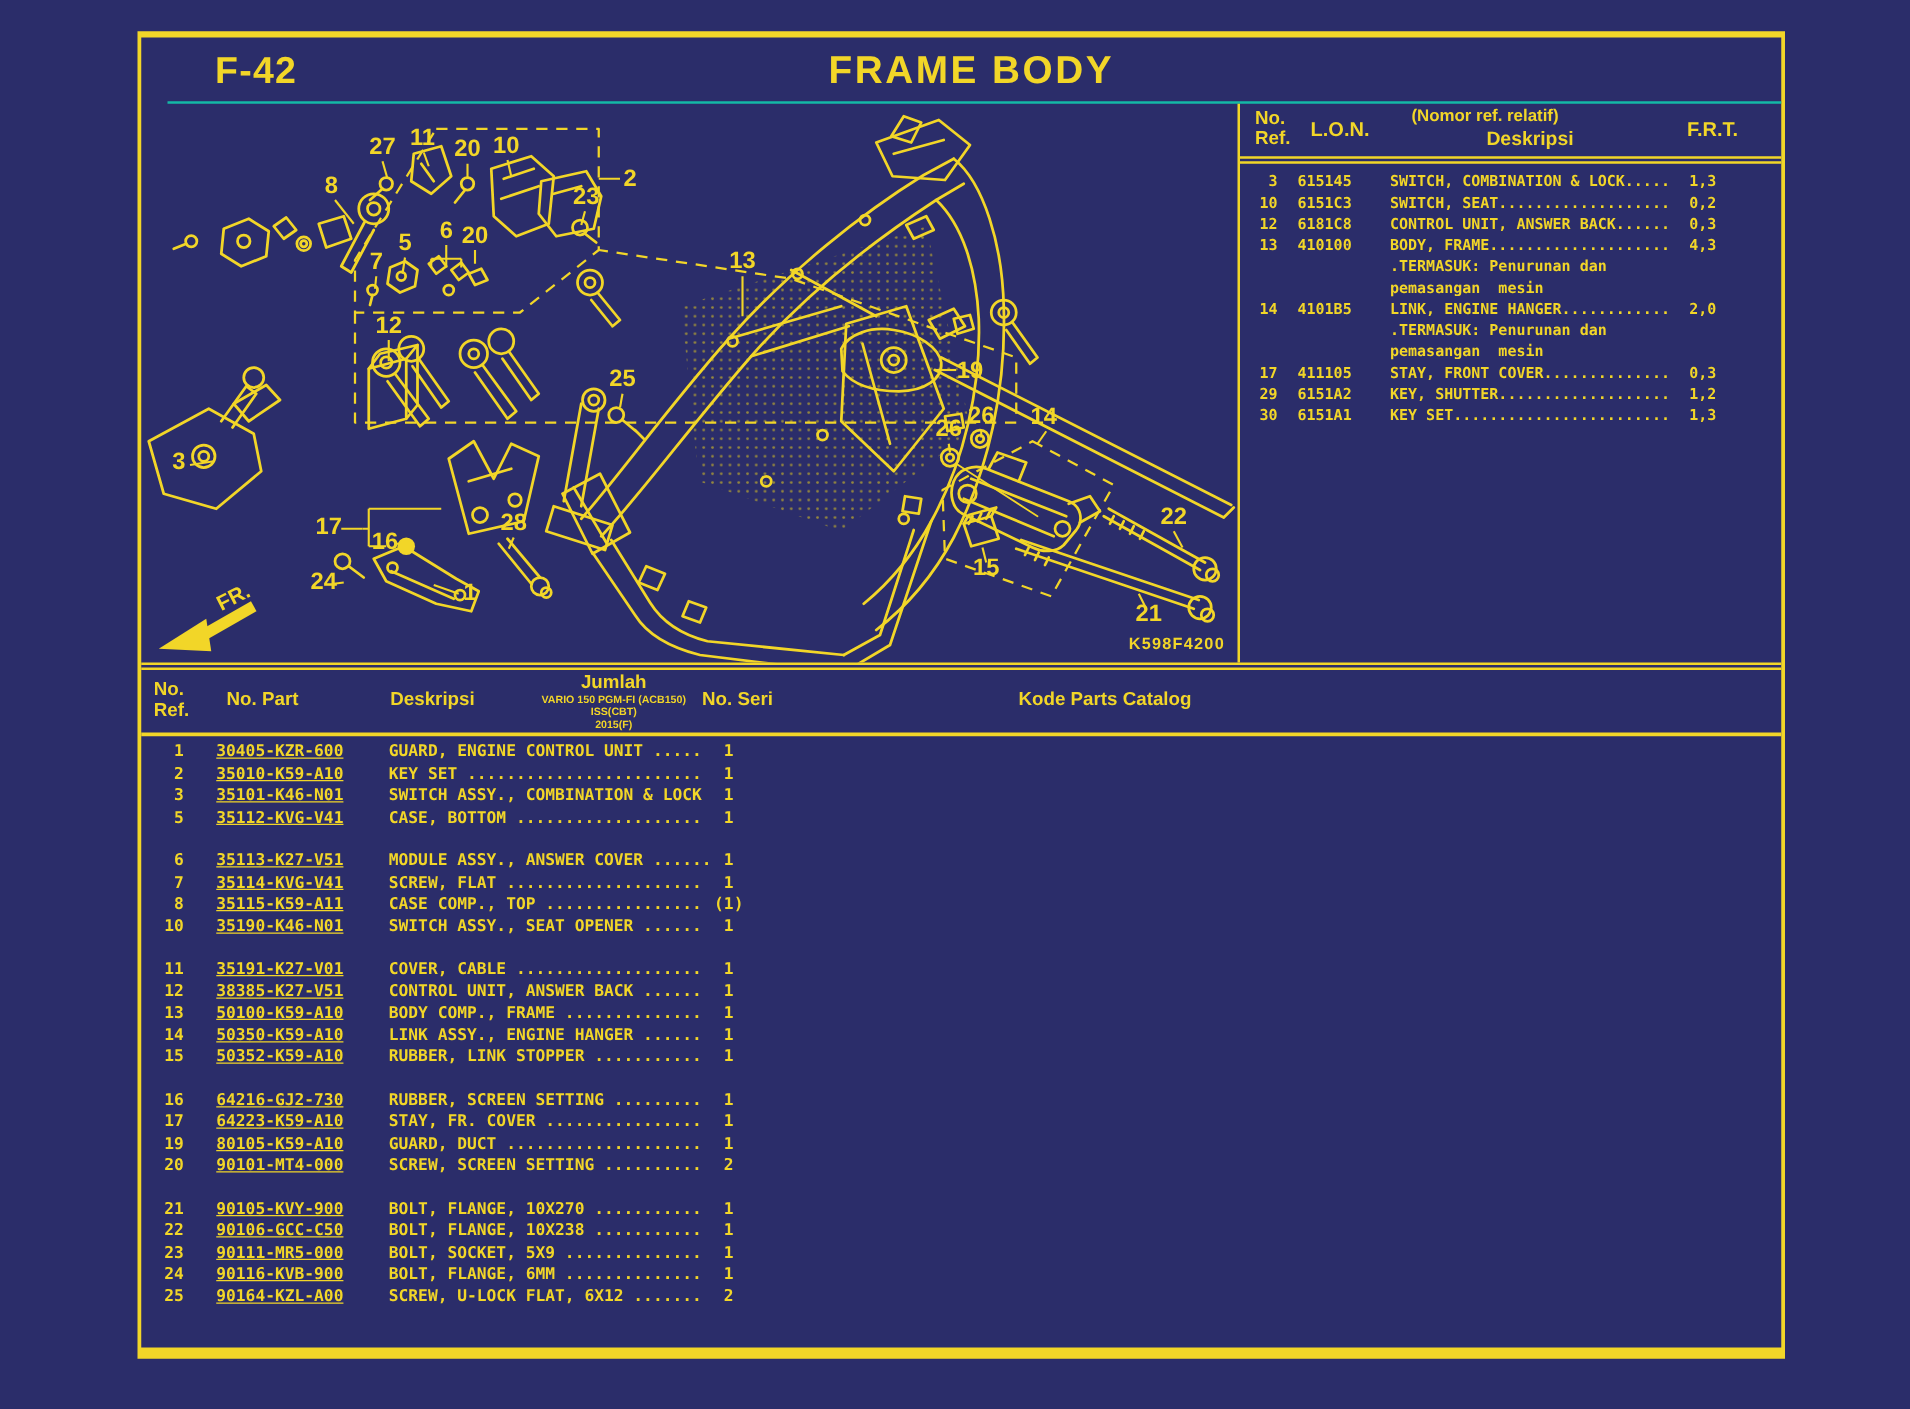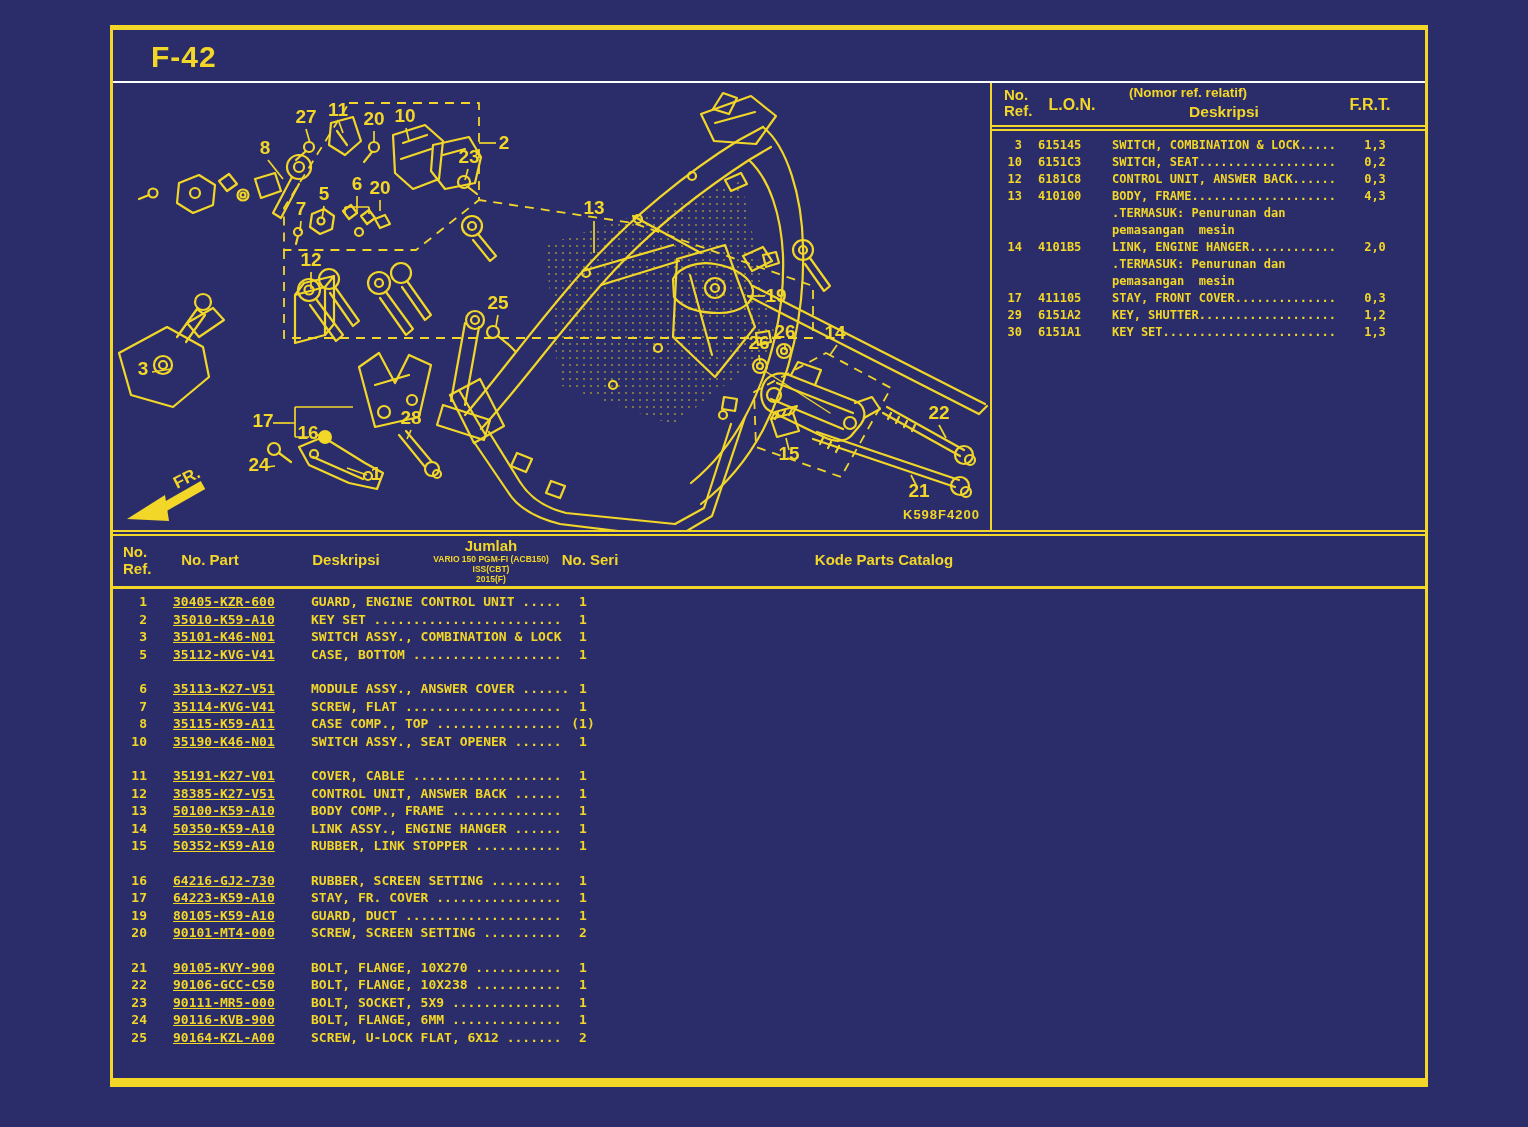--- a/index.html
+++ b/index.html
@@ -8,42 +8,42 @@
     background:#2b2d6a;
     font-family:"Liberation Sans",sans-serif;
     color:#f2d628;
   }
   .sheet{
     position:absolute;left:110px;top:25px;width:1318px;height:1062px;
     box-sizing:border-box;
     border:3px solid #f2d628;border-top-width:5px;border-bottom-width:9px;
   }
   
-  .titlebar{position:relative;height:51px;border-bottom:2px solid #ffffff;}
+  .titlebar{position:relative;height:51px;border-bottom:2px solid #14b8a6;margin-left:21px;}
   .page-code{position:absolute;left:38px;top:10px;font-size:30px;font-weight:bold;letter-spacing:1px;}
   .page-title{position:absolute;left:643px;top:8px;transform:translateX(-50%);
     font-size:31px;font-weight:bold;letter-spacing:2px;white-space:nowrap;}
   
   .main{position:relative;height:447px;}
   svg.diagram{position:absolute;left:0;top:0;}
   .refpanel{position:absolute;left:877px;top:0;right:0;bottom:0;border-left:2px solid #f2d628;}
   .lon-head{position:relative;height:42px;font-weight:bold;}
   .lh{position:absolute;white-space:nowrap;}
   .lh-noref{left:12px;top:4px;font-size:15px;line-height:16px;}
   .lh-lon{left:80px;top:13px;transform:translateX(-50%);font-size:16px;}
   .lh-nomor{left:196px;top:2px;transform:translateX(-50%);font-size:13.5px;}
   .lh-desk{left:232px;top:20px;transform:translateX(-50%);font-size:15.5px;}
   .lh-frt{left:378px;top:13px;transform:translateX(-50%);font-size:16px;}
   .dblline{height:2px;border-top:2px solid #f2d628;border-bottom:2px solid #f2d628;}
   .lon-rows{padding-top:7px;font-family:"DejaVu Sans Mono",monospace;font-weight:bold;font-size:12px;}
   .lrow{display:flex;height:17px;white-space:pre;align-items:baseline;}
   .lrow .ref{width:30px;text-align:right;}
   .lrow .lon{width:64px;margin-left:16px;}
   .lrow .desc{flex:1;margin-left:10px;}
-  .lrow .frt{width:36px;text-align:center;margin-right:32px;}
+  .lrow .frt{width:36px;text-align:right;margin-right:52px;}
   
   .parts{position:relative;border-top:2px solid #f2d628;}
   .phead{position:relative;height:50px;margin-top:2px;
     border-top:2px solid #f2d628;border-bottom:3px solid #f2d628;font-weight:bold;}
   .ph{position:absolute;transform:translateX(-50%);text-align:center;white-space:nowrap;font-size:15px;}
   .ph-ref{left:10px;transform:none;text-align:left;top:7px;line-height:17px;}
   .ph-part{left:97px;top:15px;}
   .ph-desk{left:233px;top:15px;}
   .ph-jumlah{left:378px;top:1px;}
   .ph-jumlah .j1{font-size:15px;line-height:17px;}
@@ -67,20 +67,21 @@
   .code-text{font-family:"Liberation Sans",sans-serif;font-weight:bold;font-size:13px;fill:#f2d628;letter-spacing:1px;}
   .fr-text{font-family:"Liberation Sans",sans-serif;font-weight:bold;font-size:17px;fill:#f2d628;}
 </style>
 </head>
 <body>
 
 <div class="sheet">
 
   <div class="titlebar">
     <div class="page-code">F-42</div>
+    <div class="page-title">FRAME BODY</div>
   </div>
 
   <div class="main">
 
     <svg class="diagram" width="877" height="447" viewBox="0 0 877 447">
       <defs>
         <pattern id="ht" width="7" height="7" patternUnits="userSpaceOnUse">
           <circle cx="2" cy="2" r="1.1" fill="#cdb726"></circle>
         </pattern>
       </defs>

